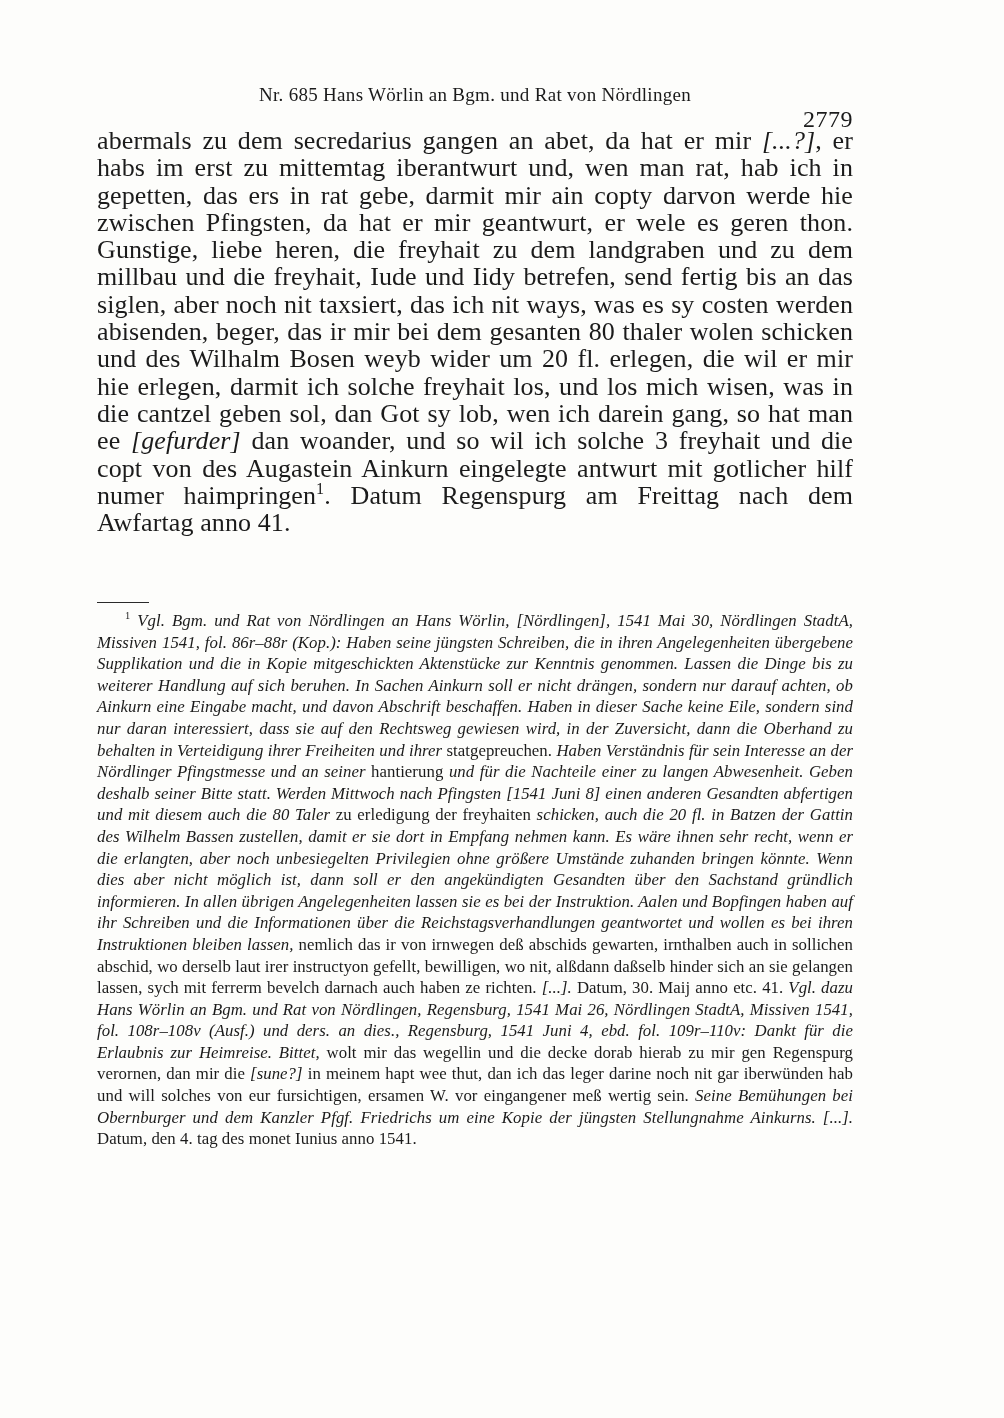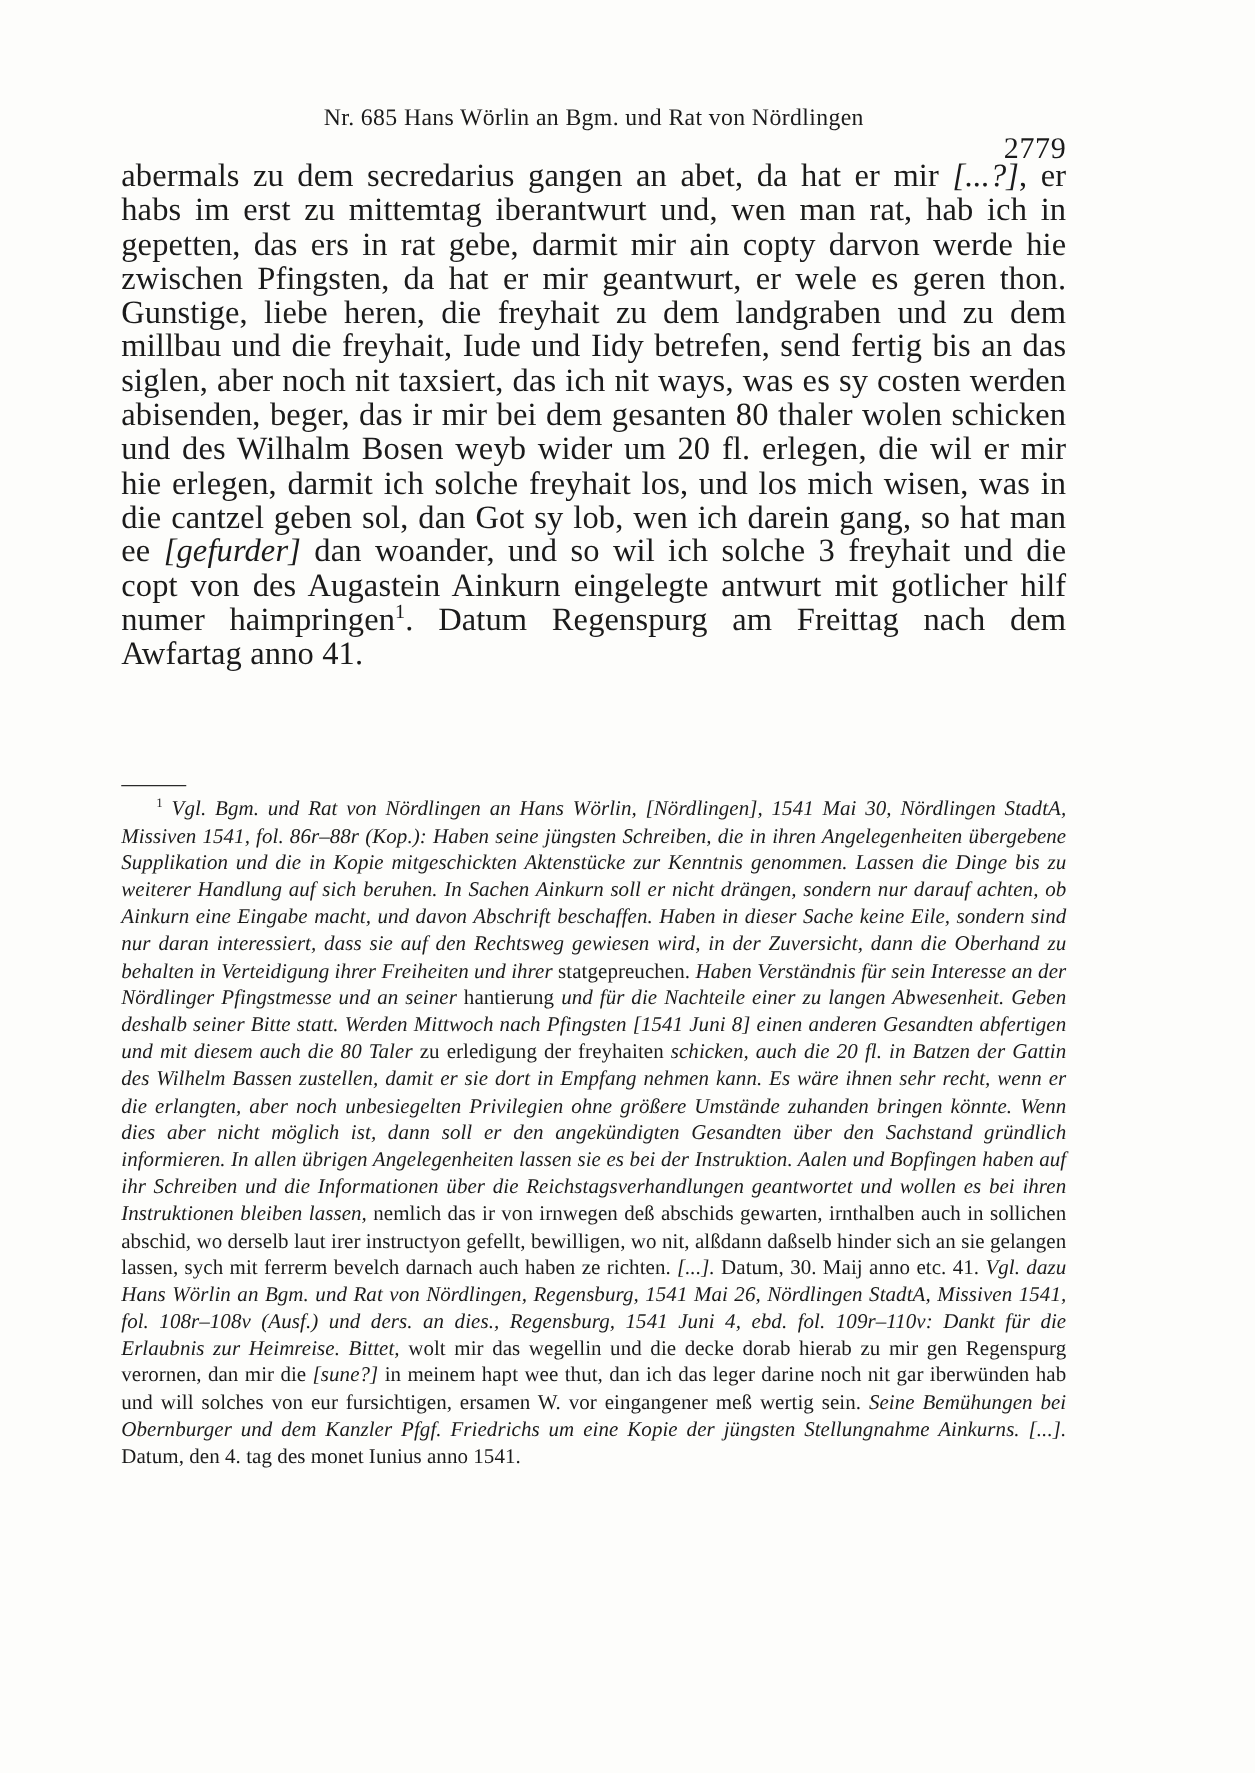--- a/index.html
+++ b/index.html
@@ -40,21 +40,21 @@
   }
   .body-para {
     font-size: 26px;
     line-height: 27.3px;
     text-align: justify;
     letter-spacing: 0.1px;
   }
   .footnote-block {
     position: absolute;
     left: 0;
-    top: 548px;
+    top: 522px;
     width: 756px;
   }
   .fn-rule {
     width: 52px;
     height: 0;
     border-top: 1.5px solid #2a2a2a;
     margin-bottom: 7px;
   }
   .footnote {
     font-size: 16.8px;

